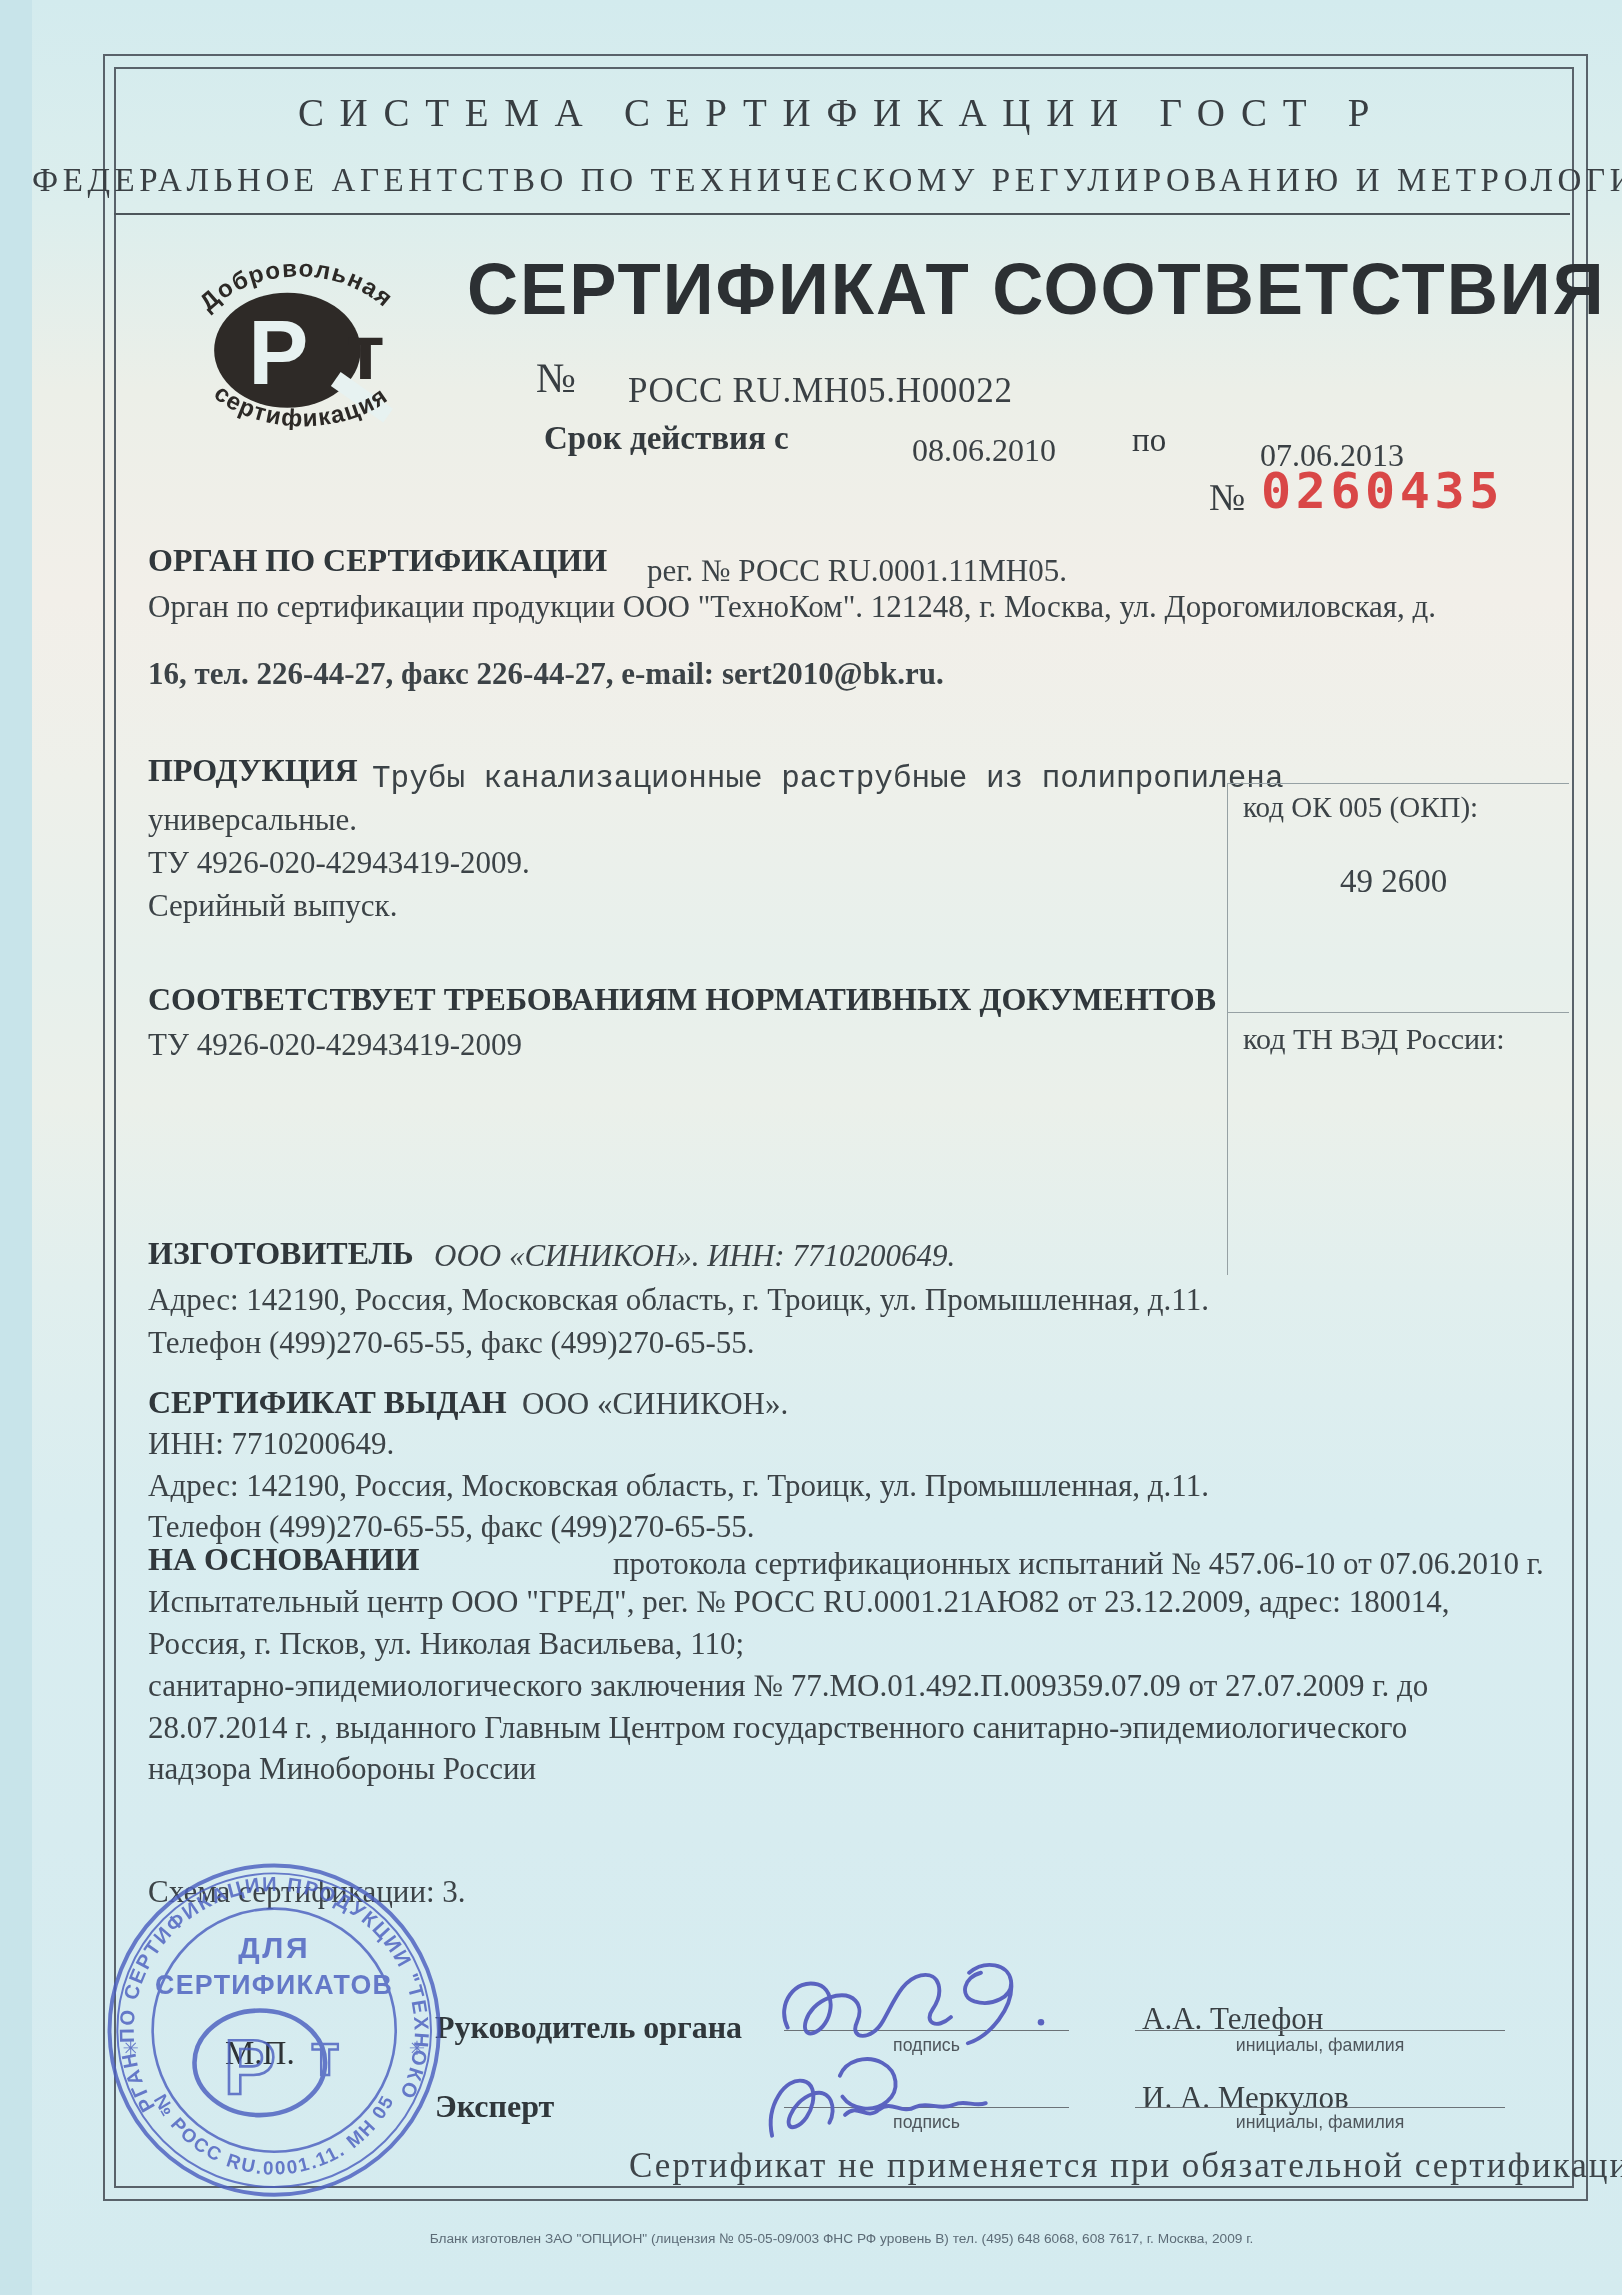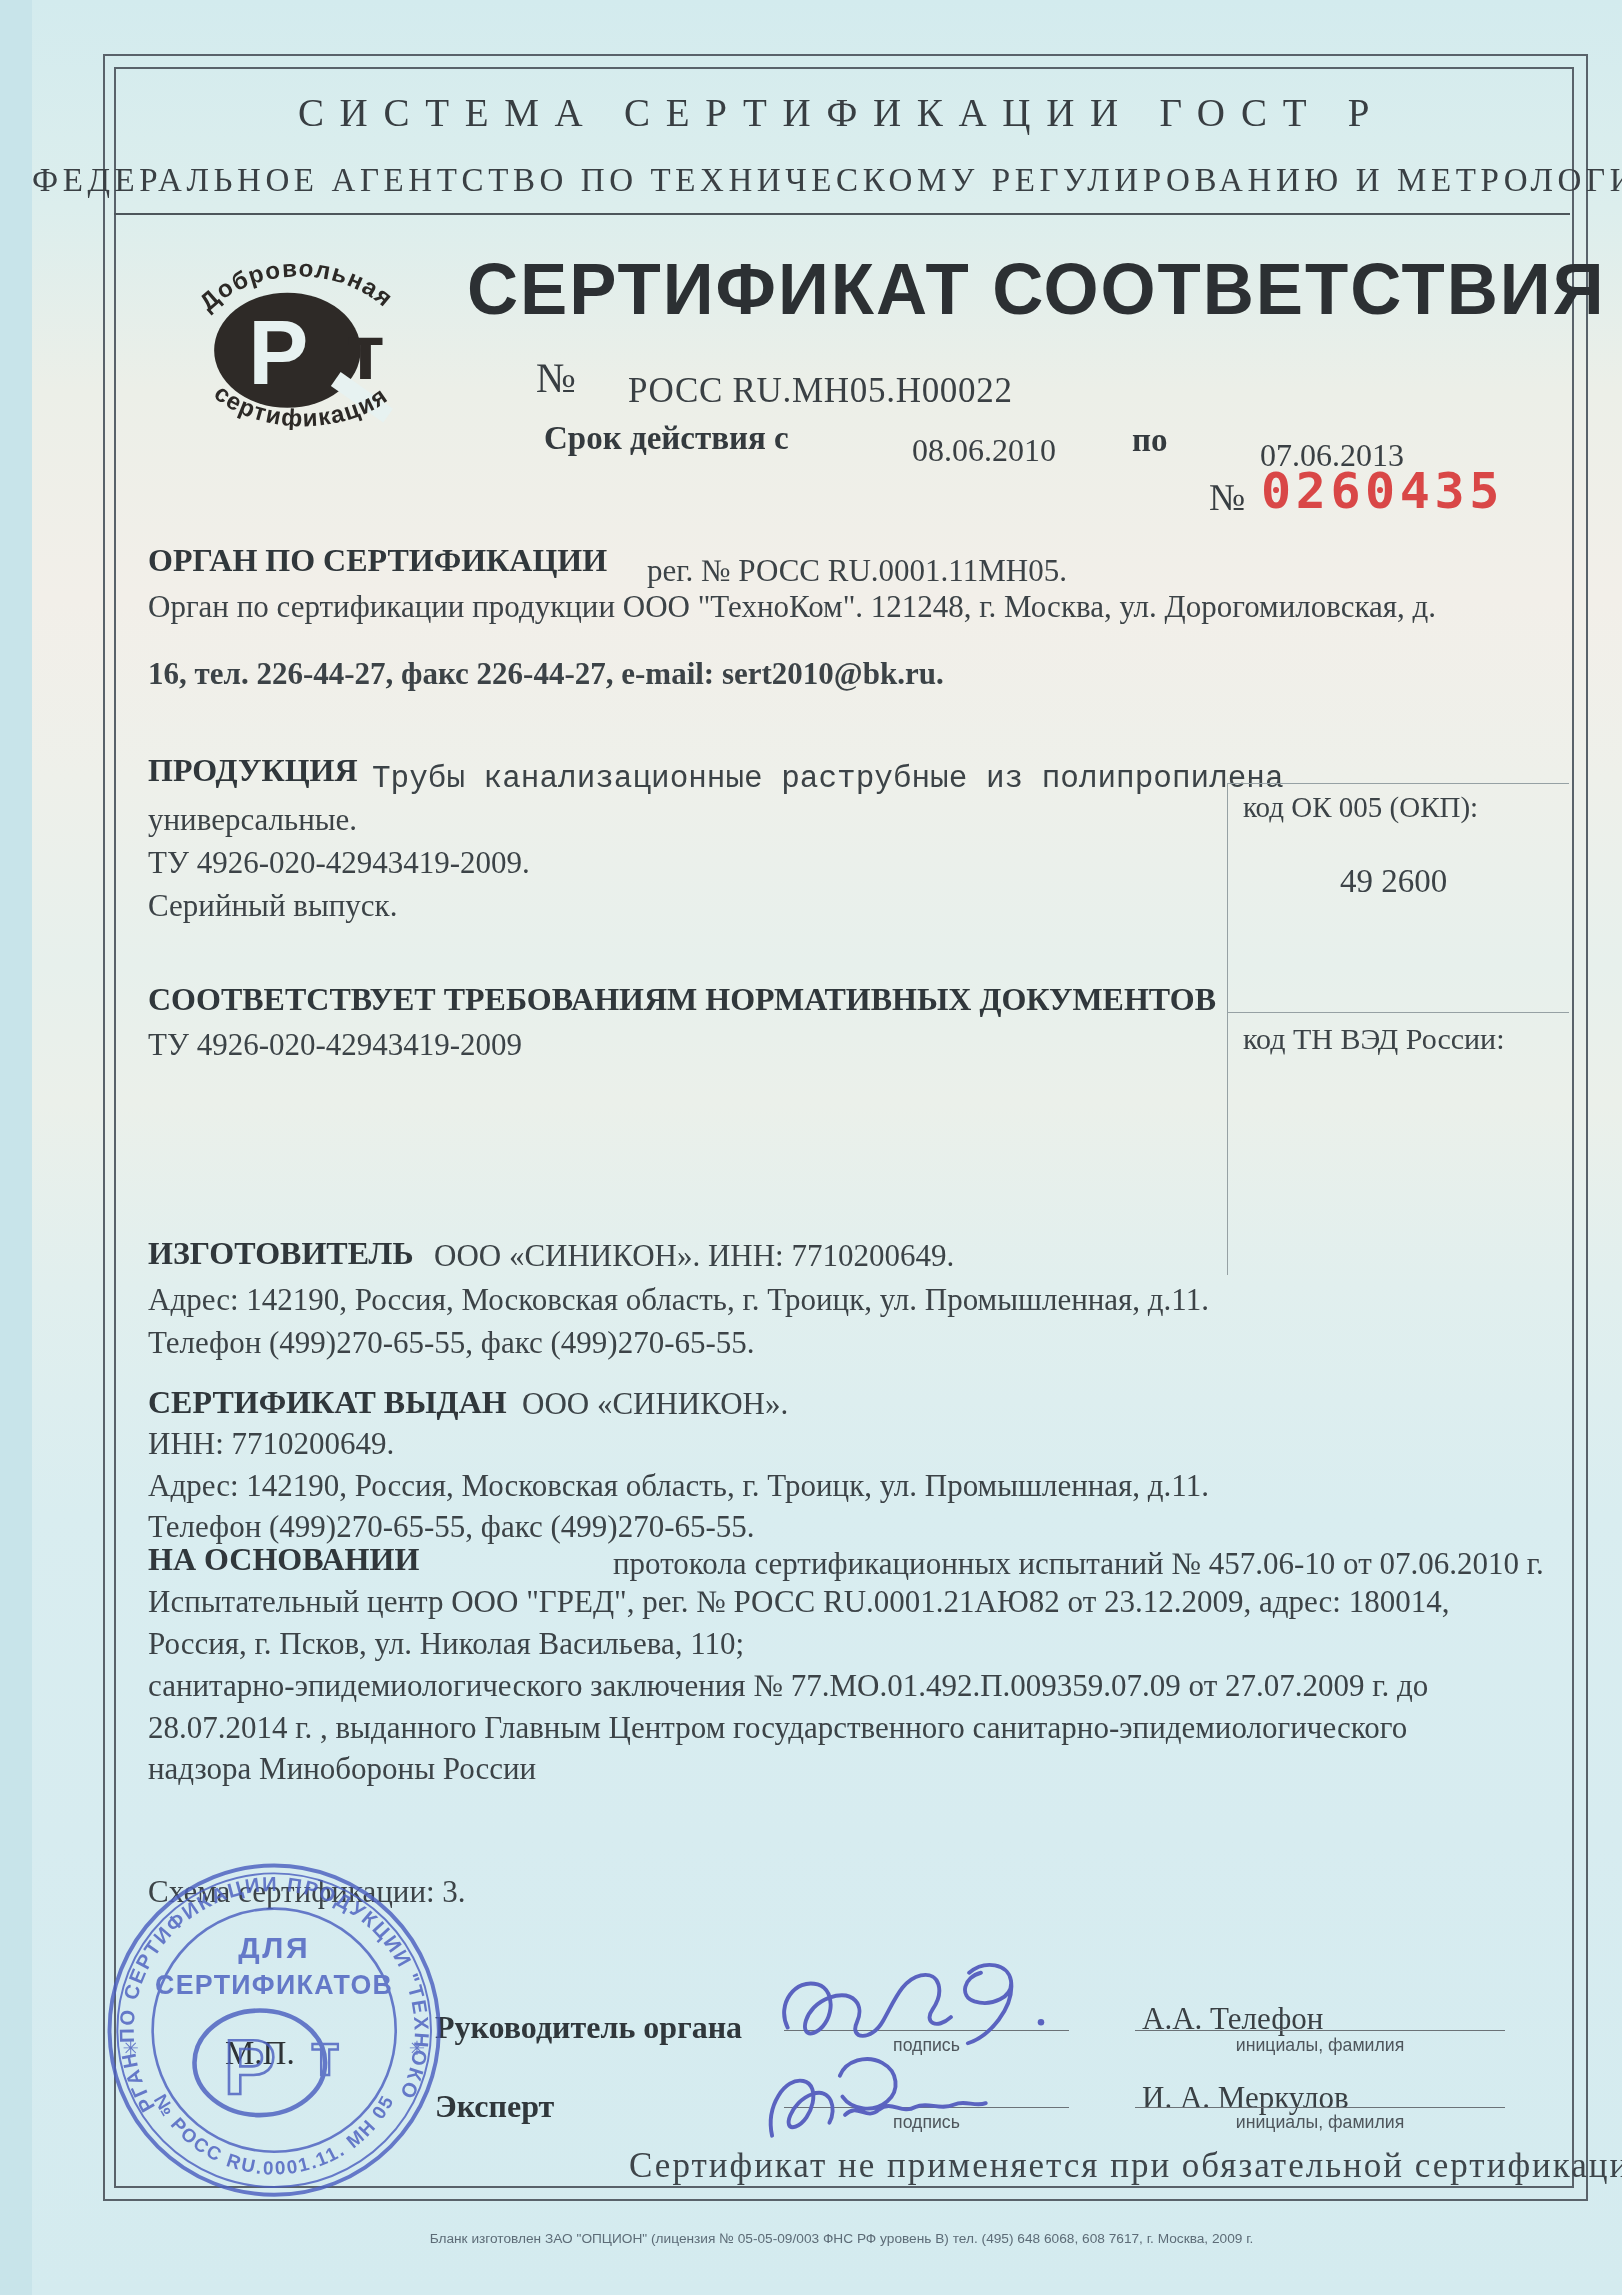--- a/index.html
+++ b/index.html
@@ -54,21 +54,21 @@
     <text style="font-family:'Liberation Sans',sans-serif;font-weight:bold;font-size:37px;fill:#2c2926;letter-spacing:2px;">
       <textPath href="#logoArcBot" startOffset="50%" text-anchor="middle">сертификация</textPath>
     </text>
   </svg>
 
   <div class="abs serif" style="left:504px;top:354px;font-size:42px;color:#383e42;">№</div>
   <div class="abs serif" style="left:596px;top:371px;font-size:35px;color:#3a4044;letter-spacing:0.7px;">РОСС RU.МН05.Н00022</div>
 
   <div class="abs serif" style="left:512px;top:420px;font-size:33px;font-weight:bold;color:#343a3e;">Срок действия  с</div>
   <div class="abs serif" style="left:880px;top:432px;font-size:32px;">08.06.2010</div>
-  <div class="abs serif" style="left:1100px;top:422px;font-size:33px;font-weight:bold;color:#343a3e;">по</div>
+  <div class="abs serif" style="left:1100px;top:422px;font-size:33px;font-weight:normal;color:#343a3e;">по</div>
   <div class="abs serif" style="left:1228px;top:437px;font-size:32px;">07.06.2013</div>
 
   <div class="abs serif" style="left:1177px;top:475px;font-size:38px;color:#383e42;">№</div>
   <div class="abs" style="left:1229px;top:462px;font-family:'DejaVu Sans Mono',monospace;font-weight:bold;font-size:50px;letter-spacing:4.6px;color:#d94747;">0260435</div>
 
   <div class="abs serif seclabel" style="left:116px;top:542px;">ОРГАН ПО СЕРТИФИКАЦИИ</div>
   <div class="abs serif bodytxt" style="left:615px;top:553px;">рег. № РОСС RU.0001.11МН05.</div>
   <div class="abs serif bodytxt" style="left:116px;top:589px;">Орган по сертификации продукции ООО "ТехноКом". 121248, г. Москва, ул. Дорогомиловская, д.</div>
   <div class="abs serif bodytxt" style="left:116px;top:656px;font-weight:bold;">16, тел. 226-44-27, факс 226-44-27, e-mail: sert2010@bk.ru.</div>
 
@@ -82,21 +82,21 @@
   <div class="abs serif" style="left:1211px;top:791px;font-size:29px;color:#3c4347;">код ОК 005 (ОКП):</div>
   <div class="abs serif" style="left:1308px;top:863px;font-size:33px;color:#3c4347;">49 2600</div>
 
   <div class="abs serif seclabel" style="left:116px;top:981px;">СООТВЕТСТВУЕТ ТРЕБОВАНИЯМ НОРМАТИВНЫХ ДОКУМЕНТОВ</div>
   <div class="abs serif bodytxt" style="left:116px;top:1027px;">ТУ 4926-020-42943419-2009</div>
 
   <div class="codebox" style="left:1195px;top:1012px;width:341px;height:262px;"></div>
   <div class="abs serif" style="left:1211px;top:1022px;font-size:30px;color:#3c4347;">код ТН ВЭД России:</div>
 
   <div class="abs serif seclabel" style="left:116px;top:1235px;">ИЗГОТОВИТЕЛЬ</div>
-  <div class="abs serif bodytxt" style="left:402px;top:1238px;">ООО «СИНИКОН». ИНН: 7710200649.</div>
+  <div class="abs serif bodytxt" style="left:402px;top:1238px;font-style:italic;">ООО «СИНИКОН». ИНН: 7710200649.</div>
   <div class="abs serif bodytxt" style="left:116px;top:1282px;">Адрес: 142190, Россия, Московская область, г. Троицк, ул. Промышленная, д.11.</div>
   <div class="abs serif bodytxt" style="left:116px;top:1325px;">Телефон (499)270-65-55, факс (499)270-65-55.</div>
 
   <div class="abs serif seclabel" style="left:116px;top:1384px;">СЕРТИФИКАТ ВЫДАН</div>
   <div class="abs serif bodytxt" style="left:490px;top:1386px;">ООО «СИНИКОН».</div>
   <div class="abs serif bodytxt" style="left:116px;top:1426px;">ИНН: 7710200649.</div>
   <div class="abs serif bodytxt" style="left:116px;top:1468px;">Адрес: 142190, Россия, Московская область, г. Троицк, ул. Промышленная, д.11.</div>
   <div class="abs serif bodytxt" style="left:116px;top:1509px;">Телефон (499)270-65-55, факс (499)270-65-55.</div>
 
   <div class="abs serif seclabel" style="left:116px;top:1541px;">НА ОСНОВАНИИ</div>

